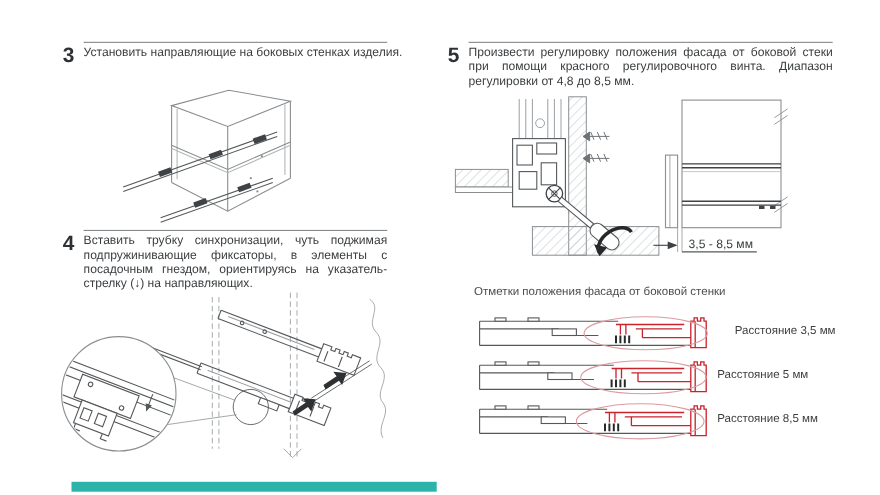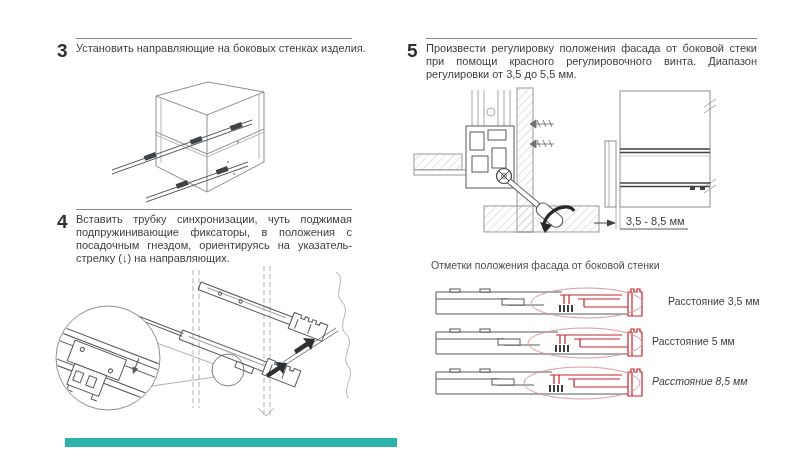--- a/index.html
+++ b/index.html
@@ -59,21 +59,21 @@
       <path d="M138,92 L36,128 M138,96 L36,132" stroke="#55585a" stroke-width="1" fill="none"></path>
       <g fill="#3f4346">
         <rect x="66" y="112" width="12" height="5" transform="rotate(-20 72 114)"></rect>
         <rect x="106" y="98" width="12" height="5" transform="rotate(-20 112 100)"></rect>
       </g>
     </g>
   </svg>
 
   <div class="rule" style="left:76px;top:209px;width:276px;"></div>
   <div class="step-num" style="left:57px;top:212px;">4</div>
-  <div class="step-text" style="left:76px;top:213px;width:276px;">Вставить трубку синхронизации, чуть поджимая подпружинивающие фиксаторы, в положения с посадочным гнездом, ориентируясь на указатель-стрелку (↓) на направляющих.</div>
+  <div class="step-text" style="left:76px;top:213px;width:276px;">Вставить трубку синхронизации, чуть поджимая подпружинивающие фиксаторы, в элементы с посадочным гнездом, ориентируясь на указатель-стрелку (↓) на направляющих.</div>
 
   <svg style="left:36px;top:266px;" width="345" height="168" viewBox="0 0 345 168">
 
     <g stroke="#9b9fa2" stroke-width="0.8" fill="none">
       <path d="M157,4 V142 M163,4 V142 M228,0 V150 M234,0 V150" stroke-dasharray="5 3"></path>
       <path d="M300,6 C312,14 296,26 306,36 C316,46 300,58 310,68 C320,78 304,90 312,100 C320,110 306,120 312,132"></path>
       <path d="M222,142 l8,8 l8,-8"></path>
     </g>
 
     <g transform="translate(165,16) rotate(21)" fill="#ffffff" stroke="#55585a" stroke-width="1">
@@ -127,21 +127,21 @@
             <path d="M96,2 V14" stroke="#55585a"></path>
             <path d="M93,12 L99,12 L96,19 Z" fill="#55585a" stroke="none"></path>
           </g>
         </g>
       </g>
     </g>
   </svg>
 
   <div class="rule" style="left:426px;top:38px;width:331px;"></div>
   <div class="step-num" style="left:407px;top:41px;">5</div>
-  <div class="step-text" style="left:426px;top:42px;width:331px;">Произвести регулировку положения фасада от боковой стеки при помощи красного регулировочного винта. Диапазон регулировки от 3,5 до 5,5 мм.</div>
+  <div class="step-text" style="left:426px;top:42px;width:331px;">Произвести регулировку положения фасада от боковой стеки при помощи красного регулировочного винта. Диапазон регулировки от 4,8 до 8,5 мм.</div>
 
   <svg style="left:414px;top:84px;" width="185" height="152" viewBox="0 0 185 152">
     <defs>
       <pattern id="hatch" width="6" height="6" patternUnits="userSpaceOnUse" patternTransform="rotate(45)">
         <line x1="0" y1="0" x2="0" y2="6" stroke="#c3c7c9" stroke-width="1"></line>
       </pattern>
     </defs>
 
     <g stroke="#8a8e91" stroke-width="0.9">
       <rect x="103" y="4" width="16" height="144" fill="url(#hatch)"></rect>
@@ -265,17 +265,17 @@
     </g>
     <g stroke="#26282a" stroke-width="1.8" fill="none">
       <path d="M118,19 V26 M122,19 V26 M126,19 V26 M130,19 V26"></path>
     </g>
     <g stroke="#c9232b" stroke-width="1.2" fill="none">
       <path d="M118,9 H190 M122,9 V18 M127,9 V18 M136,13 H188 M142,13 V21 M142,21 H196"></path>
       <path d="M196,6 h3 v-3 h3 v3 h3 v-3 h3 v3 h2 v24 h-14 z M200,6 V30"></path>
     </g>
     <ellipse cx="150" cy="17" rx="58" ry="16" fill="none" stroke="#dc9aa1" stroke-width="1"></ellipse>
   </svg>
-  <div class="mark-label" style="left:652px;top:375px;font-style:italic;">Расстояние 8,5 мм</div>
+  <div class="mark-label" style="left:652px;top:375px;">Расстояние 8,5 мм</div>
 
   <div class="footer-bar"></div>
 
 </div>
 
 </body></html>

